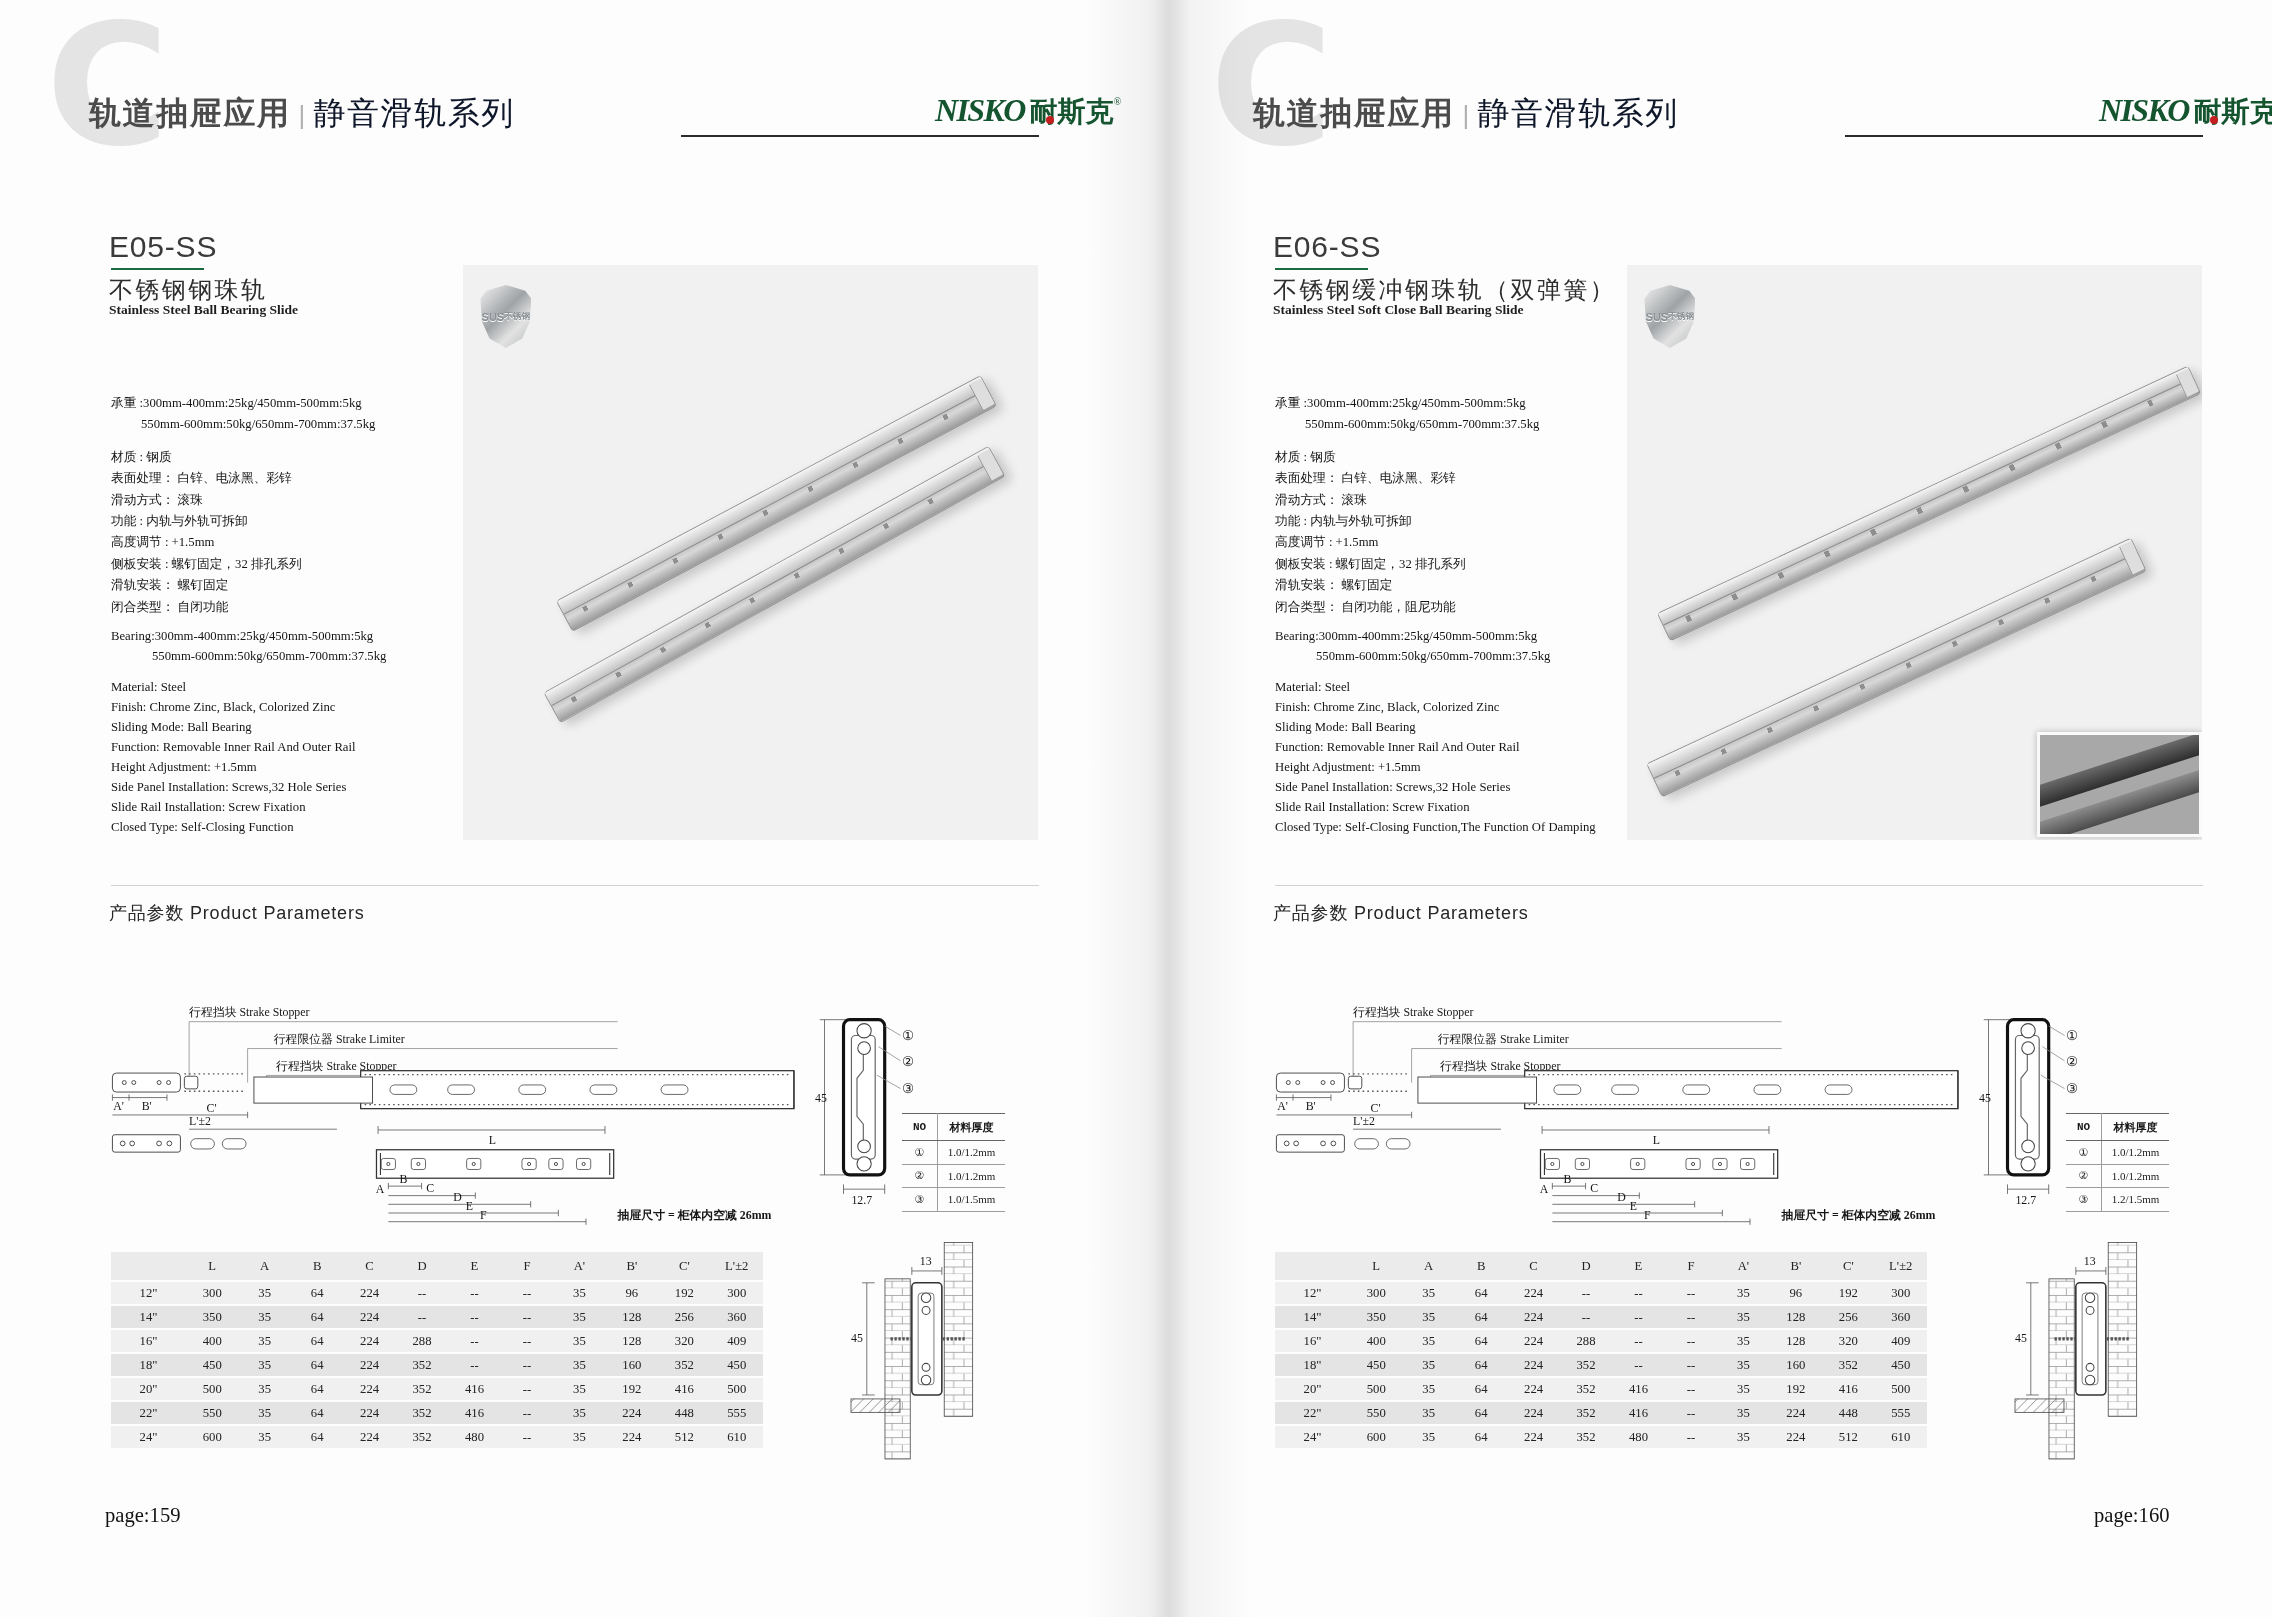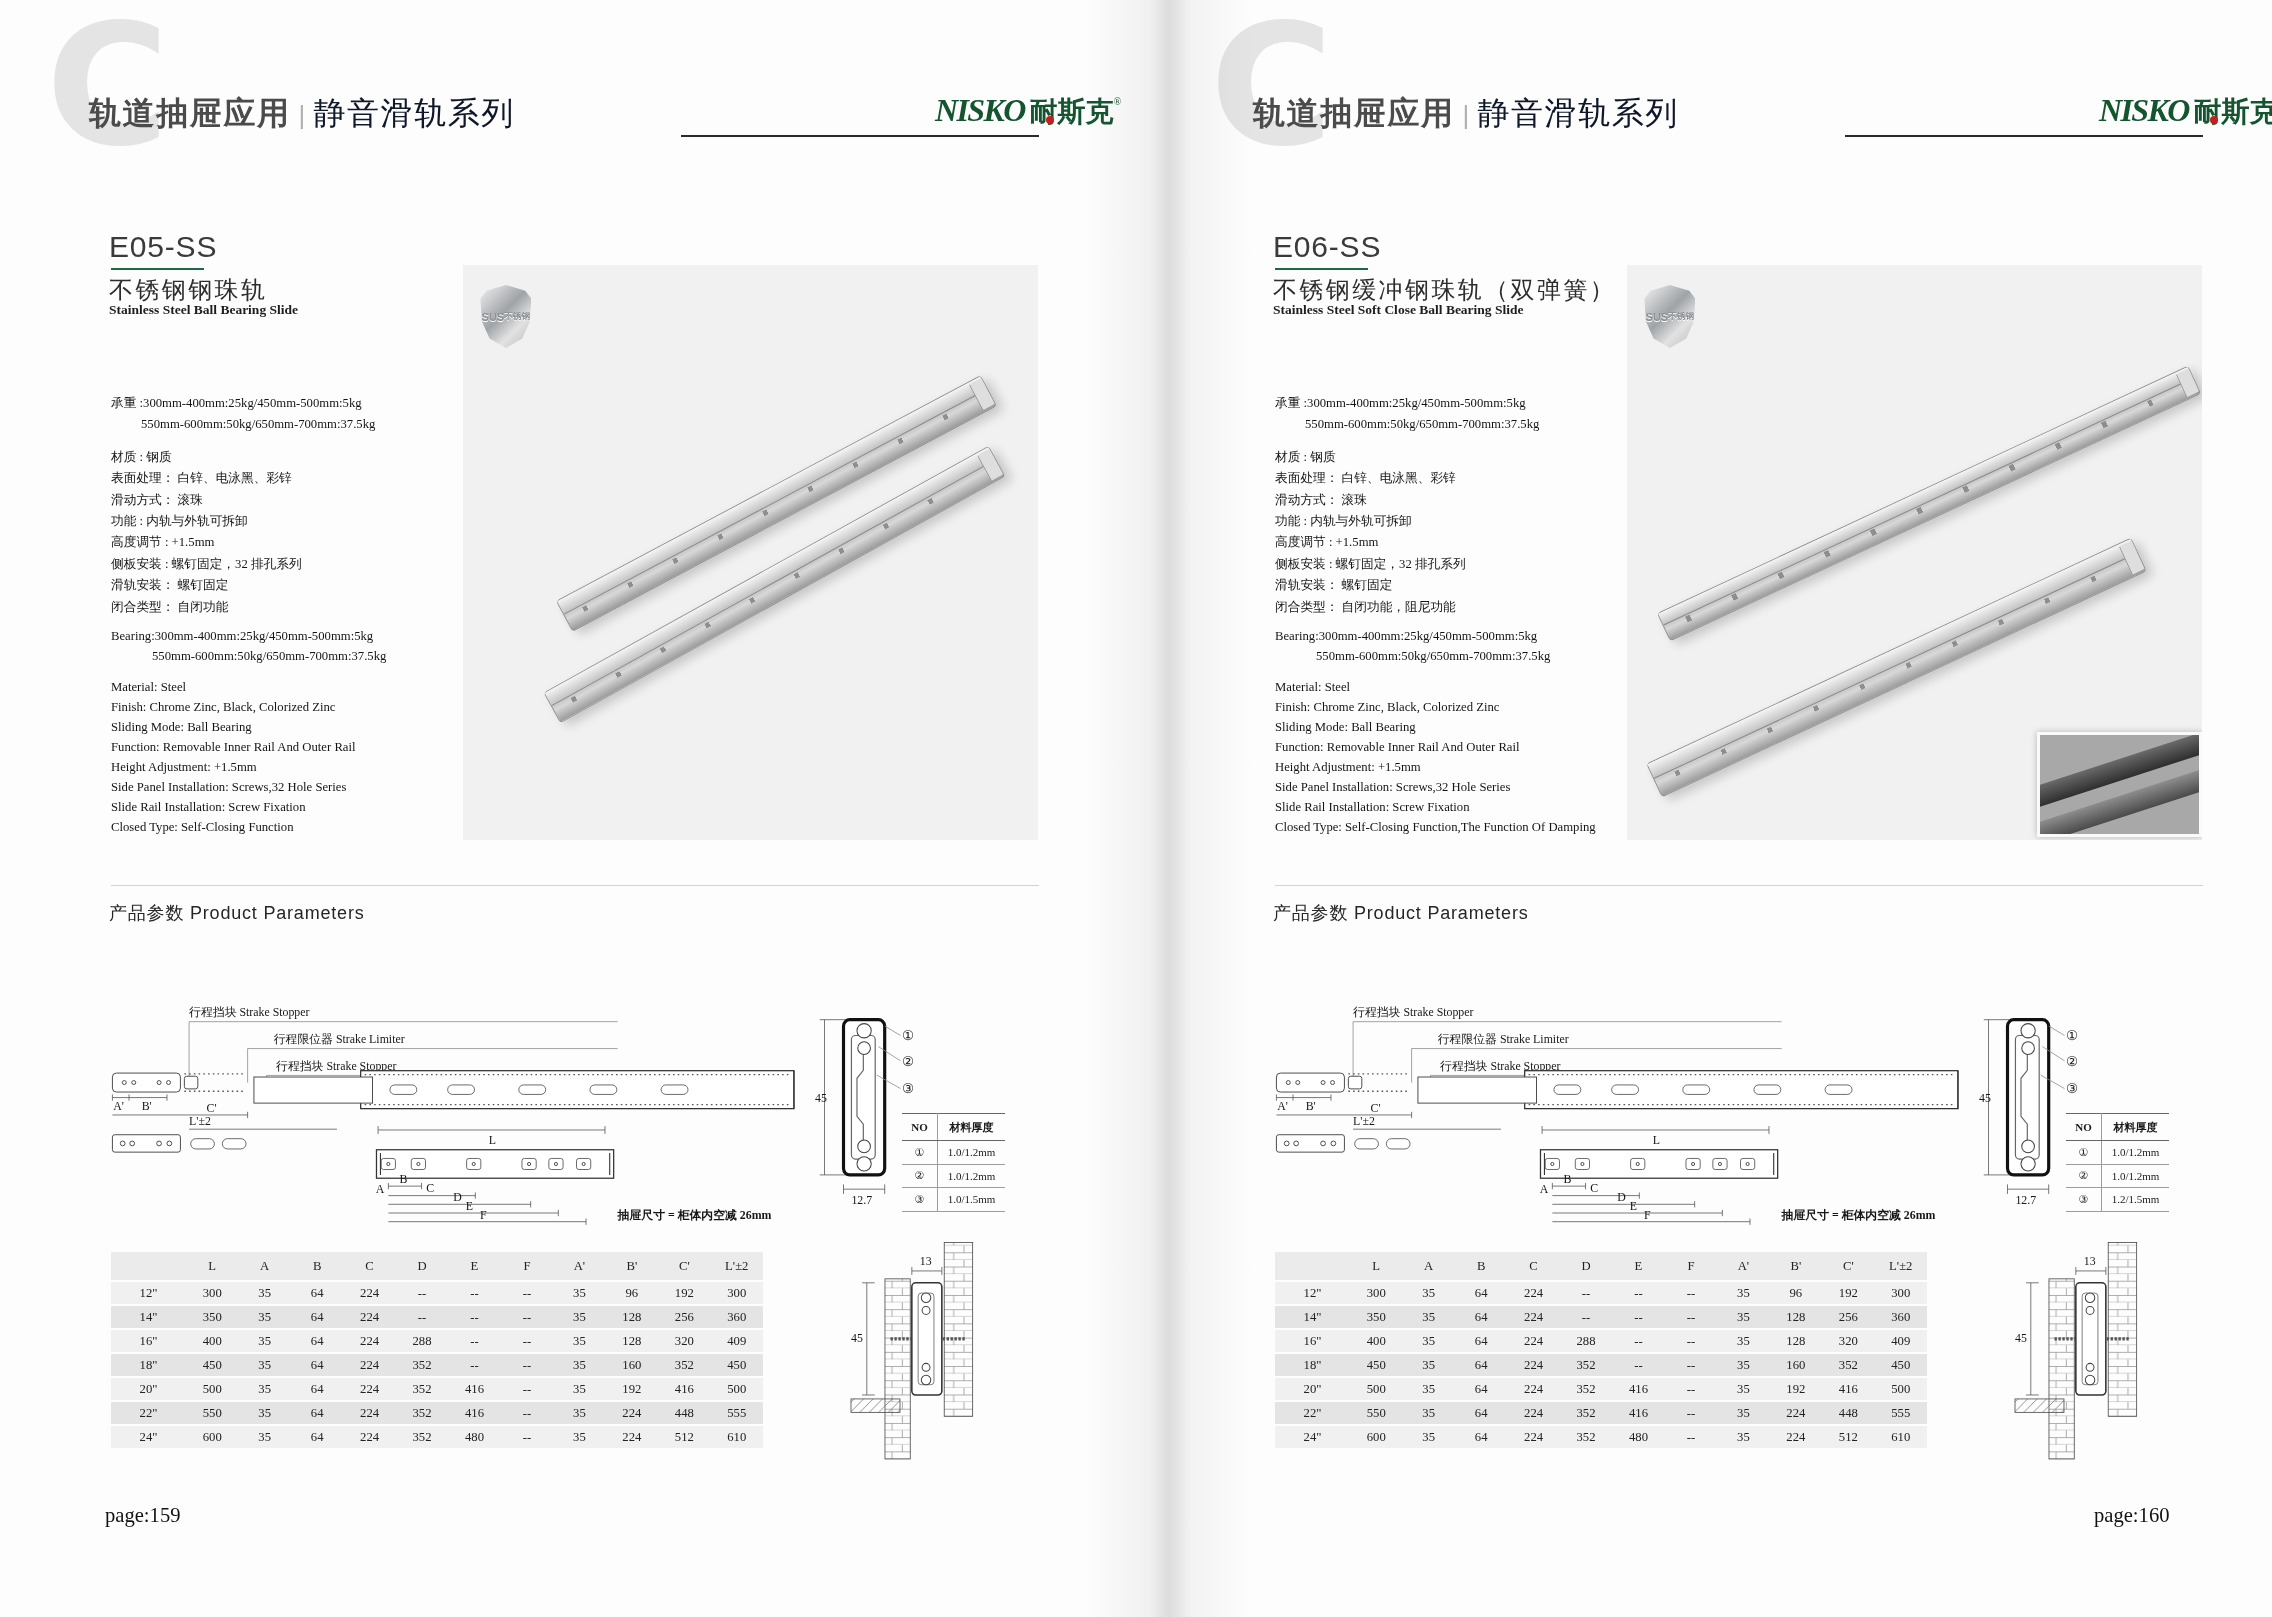--- a/index.html
+++ b/index.html
@@ -76,21 +76,21 @@
   .part{fill:#fff;stroke:#444;stroke-width:1.2;}
   .part2{fill:#fff;stroke:#333;stroke-width:1.6;}
   .slot{fill:#fff;stroke:#555;stroke-width:1.1;}
   .hole{fill:none;stroke:#444;stroke-width:1.2;}
   .ball{fill:#fff;stroke:#444;stroke-width:1.3;}
 
   
   .mini{left:902px;top:1113px;width:103px;border-collapse:collapse;font-size:11px;}
   .mini th{font-weight:bold;height:24px;border-top:1.6px solid #666;border-bottom:0.8px solid #666;}
   .mini td{height:20.6px;text-align:center;border-bottom:0.8px solid #9d9d9d;}
-  .mini th:first-child,.mini td:first-child{border-right:0.8px solid #9d9d9d;width:33px;}
+  .mini th:first-child,.mini td:first-child{border-right:0.8px solid #9d9d9d;width:33px;font-family:Liberation Mono, monospace;}
 
   
   .params{left:111px;top:1252px;width:652px;border-collapse:collapse;font-size:12.7px;table-layout:fixed;color:#222;}
   .params th{height:26px;font-weight:normal;background:#ebebeb;border-bottom:2.4px solid #fdfdfd;}
   .params td{height:20px;text-align:center;border-bottom:2.4px solid #fdfdfd;}
   .params th:first-child,.params td:first-child{width:73px;}
   .params tbody tr:nth-child(odd) td{background:#f0f0f0;}
   .params tbody tr:nth-child(even) td{background:#e4e4e4;}
 
   .page-label{top:1504px;font:20.6px "Liberation Serif",serif;color:#111;}

